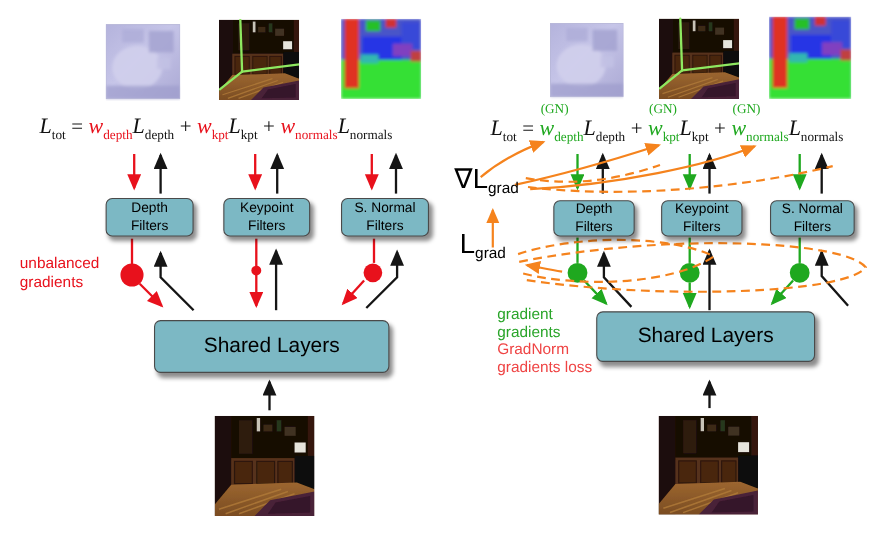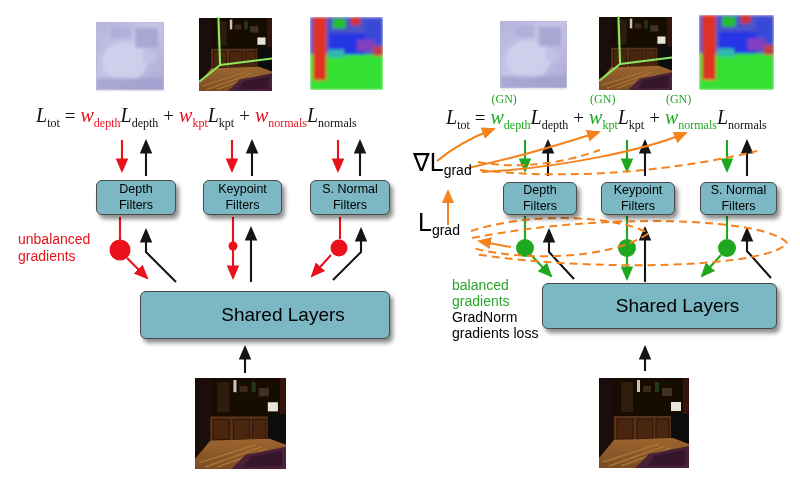--- a/index.html
+++ b/index.html
@@ -20,28 +20,28 @@
   .wterm{position:relative;display:inline-block;text-align:right;}
   .gn{position:absolute;top:-14px;left:1px;font-size:12px;color:#1fa81f;
       font-family:"Liberation Serif",serif;}
 
   
   .tealbox{position:absolute;background:#7cb8c4;border:1.6px solid #4a4a4a;
            border-radius:6px;box-shadow:3px 4px 4px rgba(0,0,0,.45);
            display:flex;flex-direction:column;align-items:center;justify-content:center;
            color:#000;z-index:2;}
   .filterbox{font-size:12.5px;line-height:1.25;}
-  .sharedbox{font-size:19px;padding-left:36px;}
+  .sharedbox{font-size:19px;}
 
   
   .annot{position:absolute;text-align:left;font-weight:normal;font-size:14px;
          line-height:1.2;z-index:2;}
   .annot .red{color:#e8111c;}
   .annot .green{color:#2aa52a;}
-  .annot .orange{color:#000000;}
+  .annot .orange{color:#ef4444;}
 
   
   .gradlabel{position:absolute;color:#000000;z-index:2;white-space:nowrap;
              font-family:"Liberation Sans",sans-serif;}
   .gradlabel .big{font-size:25px;}
   .gradlabel sub{font-size:14px;}
 
   
   .img{position:absolute;z-index:2;line-height:0;}
   .img svg{display:block;}
@@ -310,21 +310,21 @@
   <div class="tealbox filterbox" style="left:601px;top:182px;width:72px;height:31px">
     <div>Keypoint</div>
     <div>Filters</div>
   </div>
   <div class="tealbox filterbox" style="left:700px;top:182px;width:75px;height:31px">
     <div>S. Normal</div>
     <div>Filters</div>
   </div>
 
   <div class="annot" style="left:452px;top:277px;width:104px;line-height:16px">
-    <div class="green">balanced</div>
+    <div class="green">gradient</div>
     <div class="green">gradients</div>
     <div class="orange">GradNorm</div>
     <div class="orange">gradients loss</div>
   </div>
 
   <div class="tealbox sharedbox" style="left:542px;top:283px;width:197px;height:44px">
     <div>Shared Layers</div>
   </div>
 
   <div class="img el abs" style="left:596px;top:378px">

